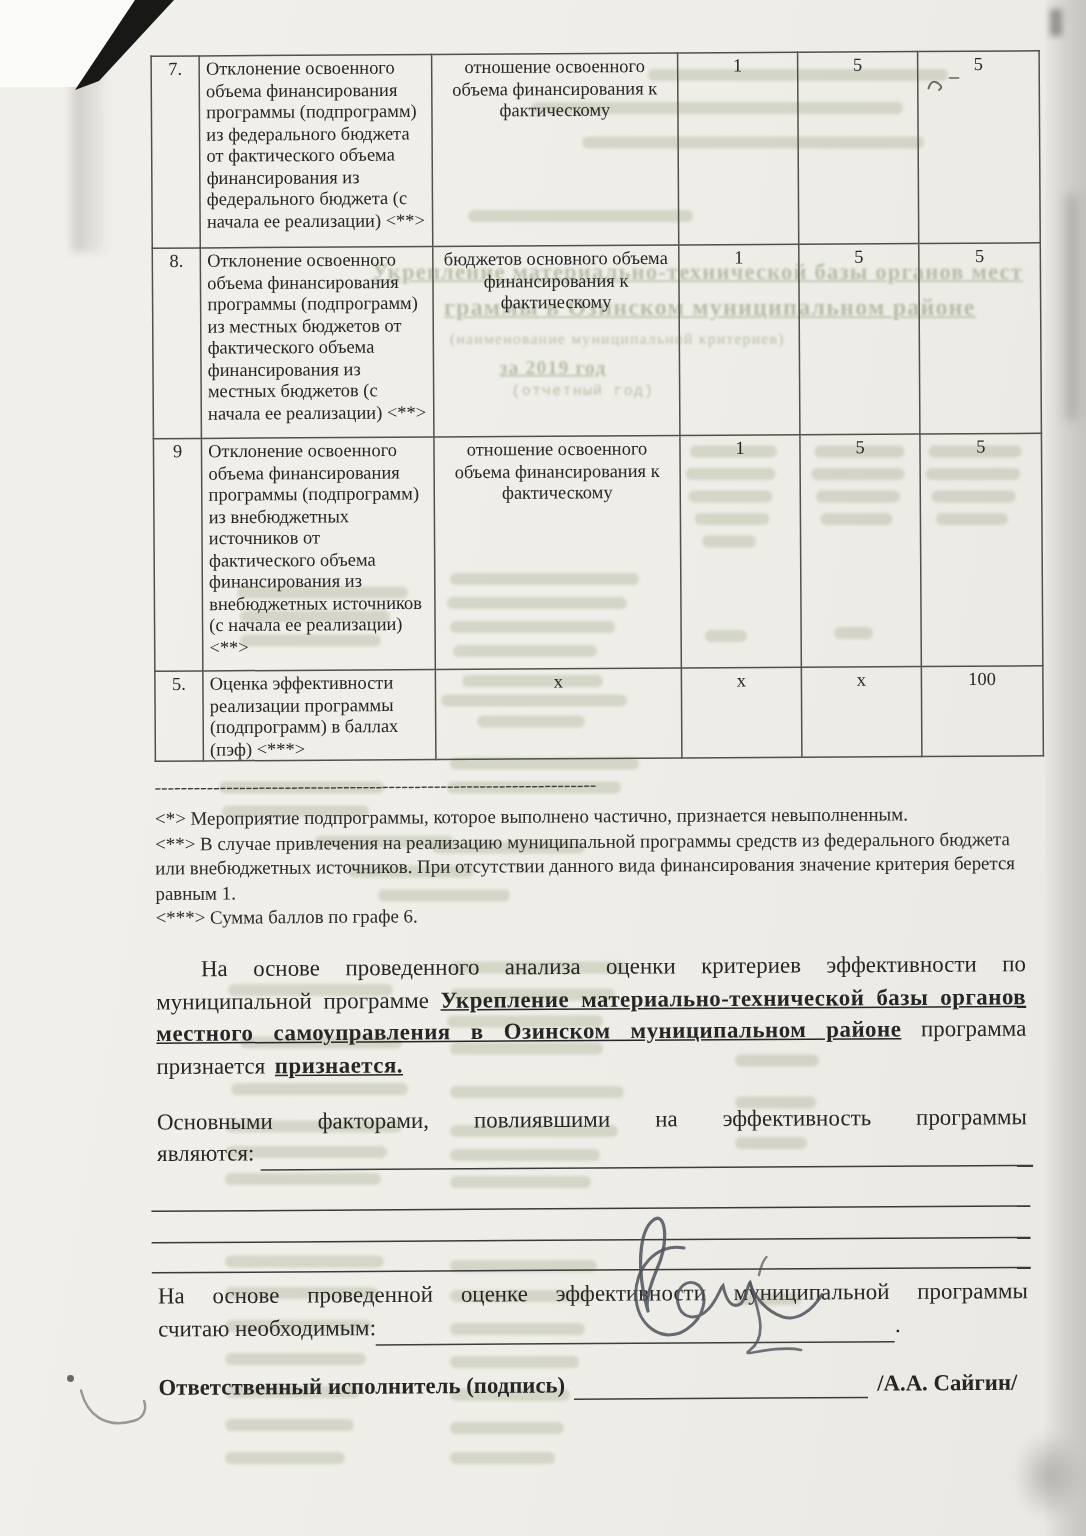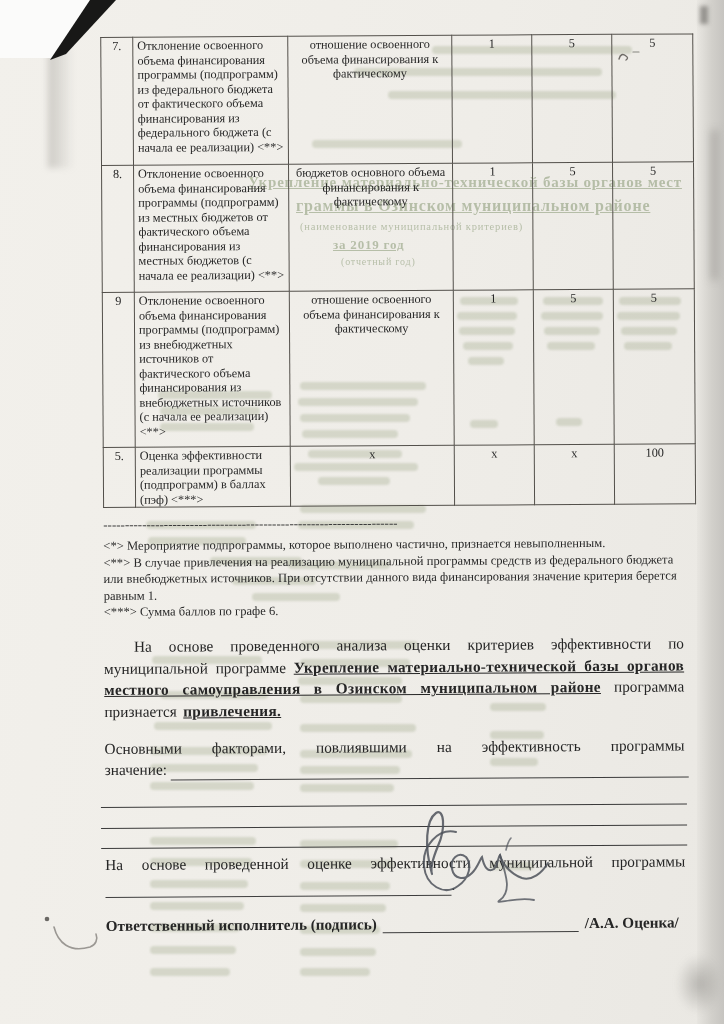--- a/index.html
+++ b/index.html
@@ -65,21 +65,21 @@
 </head>
 <body>
 
 <div class="page">
 
   <div id="bleed-layer">
       <span class="bleed-text b-bold b-under" style="left: 248px; top: 174px; font-size: 15px;">Укрепление материально-технической базы органов мест</span>
       <span class="bleed-text b-bold b-under" style="left: 296px; top: 197px; font-size: 16px;">граммы в Озинском муниципальном районе</span>
       <span class="bleed-text" style="left: 300px; top: 221px; font-size: 10.5px;">(наименование муниципальной критериев)</span>
       <span class="bleed-text b-bold b-under" style="left: 333px; top: 237px; font-size: 13px;">за 2019 год</span>
-      <span class="bleed-text" style="left: 341px; top: 256px; font-size: 10px;">(отчетный год)</span>
+      <span class="bleed-text" style="left: 341px; top: 256px; font-size: 10px; font-family: Liberation Mono, monospace;">(отчетный год)</span>
       <div class="bleed-bar" style="left: 432px; top: 46px; width: 200px;"></div>
       <div class="bleed-bar" style="left: 354px; top: 68px; width: 248px;"></div>
       <div class="bleed-bar" style="left: 388px; top: 91px; width: 228px;"></div>
       <div class="bleed-bar" style="left: 312px; top: 140px; width: 150px;"></div>
       <div class="bleed-bar" style="left: 460px; top: 297px; width: 58px;"></div>
       <div class="bleed-bar" style="left: 457px; top: 312px; width: 60px;"></div>
       <div class="bleed-bar" style="left: 459px; top: 327px; width: 56px;"></div>
       <div class="bleed-bar" style="left: 463px; top: 342px; width: 50px;"></div>
       <div class="bleed-bar" style="left: 468px; top: 357px; width: 36px;"></div>
       <div class="bleed-bar" style="left: 543px; top: 297px; width: 60px;"></div>
@@ -200,48 +200,49 @@
     </table>
 
     <div class="dashes">--------------------------------------------------------------------</div>
 
     <div class="footnotes">
       <div>&lt;*&gt; Мероприятие подпрограммы, которое выполнено частично, признается невыполненным.</div>
       <div>&lt;**&gt; В случае привлечения на реализацию муниципальной программы средств из федерального бюджета или внебюджетных источников. При отсутствии данного вида финансирования значение критерия берется равным 1.</div>
       <div>&lt;***&gt; Сумма баллов по графе 6.</div>
     </div>
 
-    <p class="para para1"><span>На основе проведенного анализа оценки критериев эффективности по муниципальной программе </span><span class="bold-underline">Укрепление материально-технической базы органов местного самоуправления в Озинском муниципальном районе</span><span> программа признается </span><span class="bold-underline">привлечения.</span></p>
+    <p class="para para1"><span>На основе проведенного анализа оценки критериев эффективности по муниципальной программе </span><span class="bold-underline">Укрепление материально-технической базы органов местного самоуправления в Озинском муниципальном районе</span><span> программа признается </span><span class="bold-underline">признается.</span></p>
 
     <div class="factors-wrap">
       <div class="jline">Основными факторами,  повлиявшими на эффективность программы</div>
       <div class="line-fill">
-        <span>значение:</span>
+        <span>являются:</span>
         <span class="fill-underline"></span>
       </div>
     </div>
 
     <div class="blanks">
       <div class="blank-line"></div>
       <div class="blank-line"></div>
       <div class="blank-line"></div>
     </div>
 
     <div class="assess-wrap">
       <div class="jline">На основе проведенной оценке эффективности муниципальной программы</div>
       <div class="line-fill">
+        <span>считаю необходимым:</span>
         <span class="fixed-underline" style="width:346px"></span>
         <span>.</span>
       </div>
     </div>
 
     <div class="sig-row">
       <span>Ответственный исполнитель (подпись)</span>
       <span class="fixed-underline" style="margin:0 6px"></span>
-      <span>/А.А. Оценка/</span>
+      <span>/А.А. Сайгин/</span>
     </div>
 
   </div>
 
   <svg class="hw" style="left:388px;top:794px;" width="175" height="115" viewBox="0 0 175 115">
     <path d="M44,80 C36,52 38,26 48,19 C56,14 58,34 50,52 C45,64 42,74 44,80" stroke-width="2.2" opacity=".85"></path>
     <path d="M68,38 C50,34 34,52 36,72 C38,92 56,102 70,92 C82,84 84,70 78,63 C70,57 62,65 64,75 C66,85 76,87 84,79 C90,73 92,65 94,63 C96,73 100,79 106,75 C110,71 110,63 112,61 C114,69 122,80 134,84 C144,87 154,79 160,69" stroke-width="2" opacity=".85"></path>
     <path d="M112,61 C118,81 124,97 112,106 C104,112 128,102 146,106" stroke-width="1.8" opacity=".8"></path>
     <path d="M118,56 q2,-9 5,-12" stroke-width="1.6" opacity=".7"></path>
   </svg>

